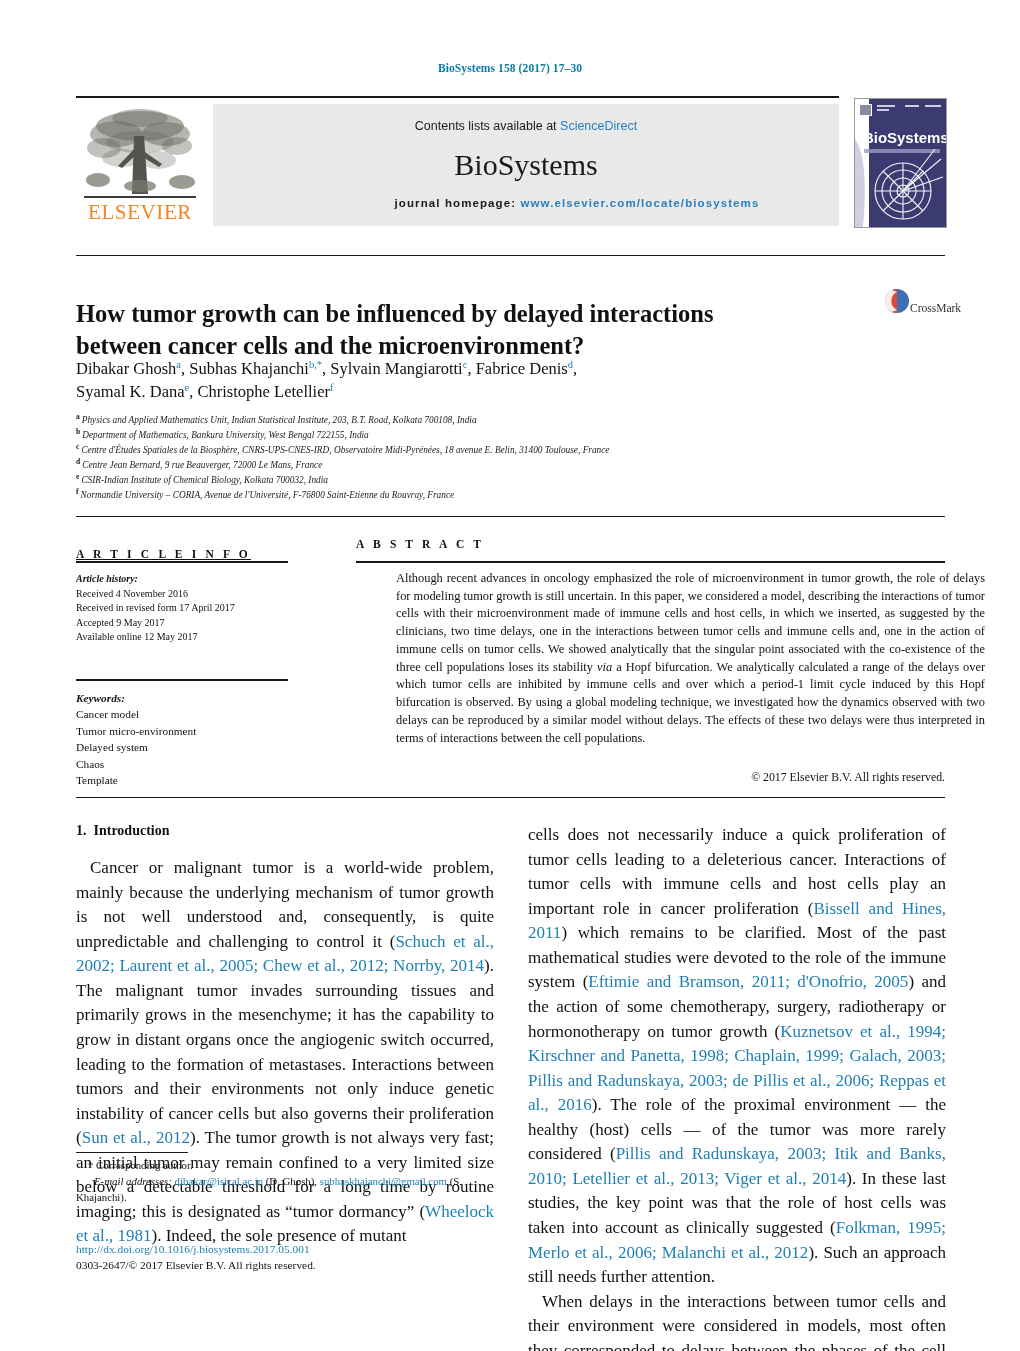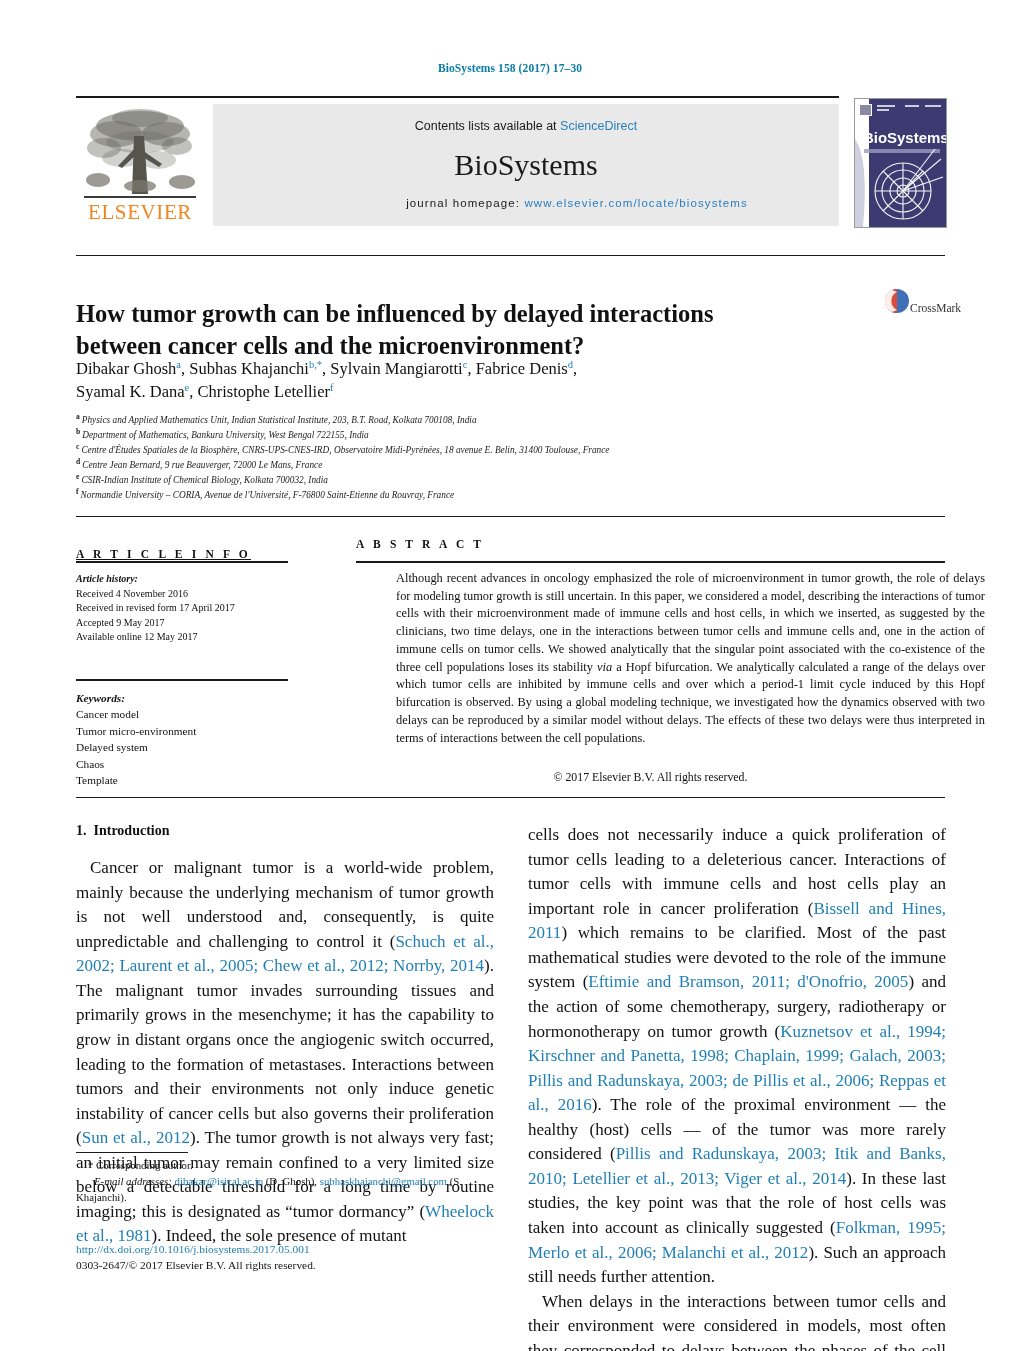--- a/index.html
+++ b/index.html
@@ -116,20 +116,21 @@
   .homepage-line {
     position: absolute;
     top: 93px;
     left: 0;
     width: 728px;
     text-align: center;
     font-family: "Liberation Sans", sans-serif;
     font-size: 11.5px;
     letter-spacing: 1.1px;
     color: #1a1a1a;
+    font-weight: bold;
   }
   .homepage-line .url {
     color: #2a7fbd;
   }
   .cover-thumb {
     position: absolute;
     left: 778px;
     top: 2px;
     width: 91px;
     height: 128px;
@@ -291,21 +292,21 @@
     text-align: justify;
     color: #111;
     margin-left: 40px;
   }
   .abstract-body .em { font-style: italic; }
   .copyright {
     position: absolute;
     left: 356px;
     top: 770px;
     width: 589px;
-    text-align: center;
+    text-align: right;
     font-family: "Liberation Serif", serif;
     font-size: 11.8px;
     color: #111;
   }
   .info-rule-bottom {
     position: absolute;
     left: 76px;
     top: 797px;
     width: 869px;
     height: 1px;

